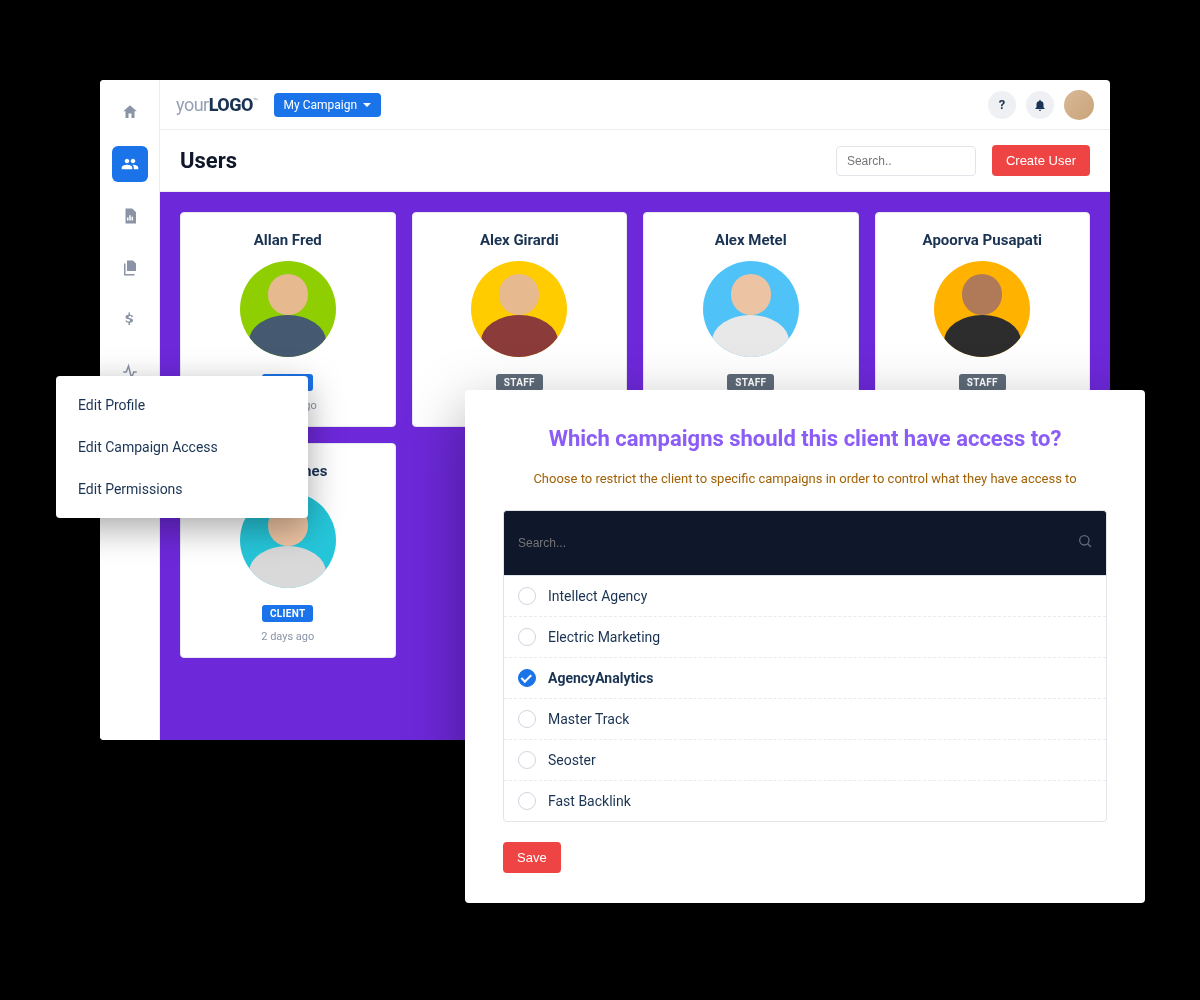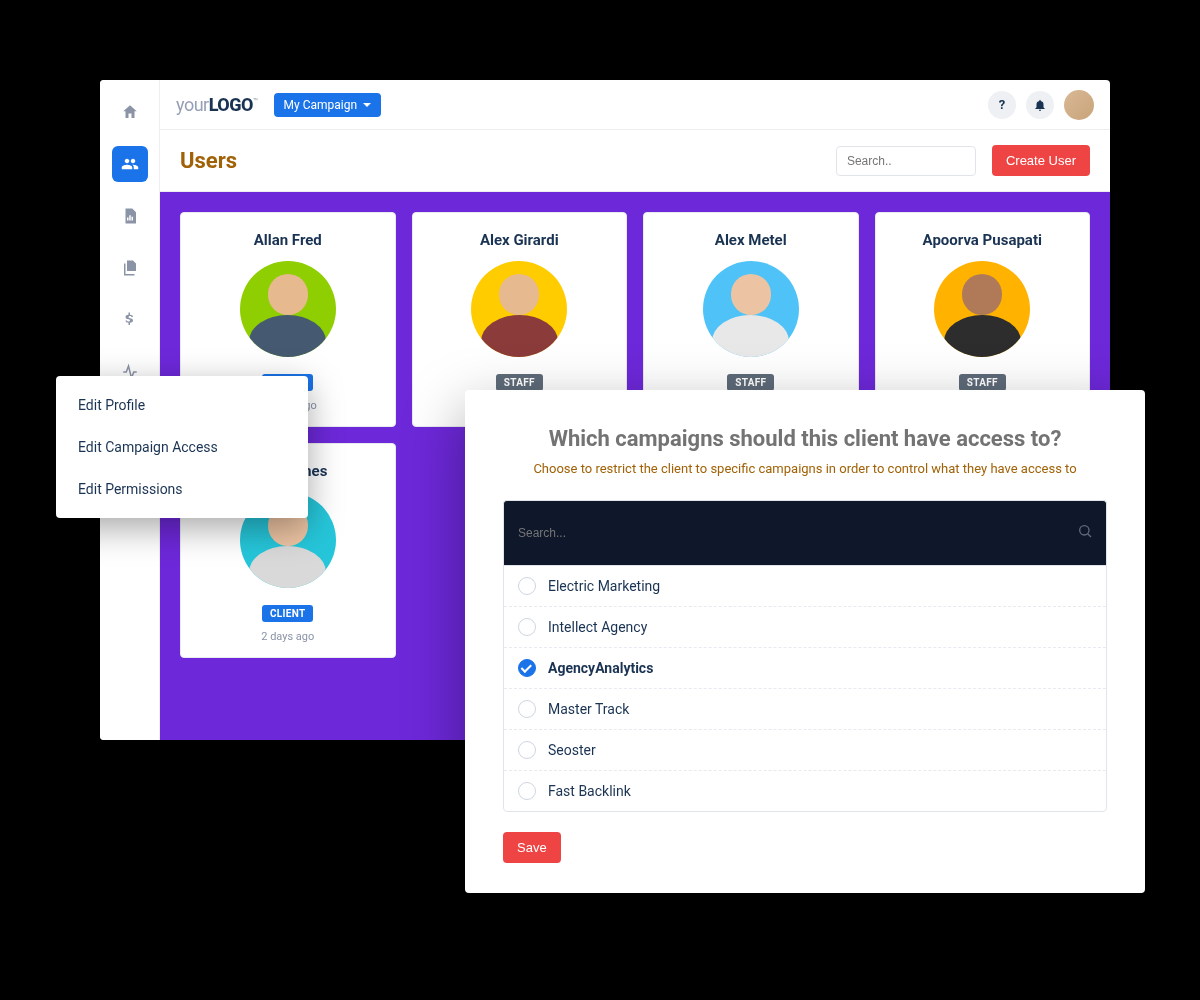--- a/index.html
+++ b/index.html
@@ -111,21 +111,21 @@
   height: 62px;
   display: flex;
   align-items: center;
   padding: 0 20px;
   gap: 12px;
   border-bottom: 1px solid #eceef0;
 }
 .page-title {
   font-size: 22px;
   font-weight: 700;
-  color: #a16207;
+  color: #0f172a;
 }
 .page-header-right { margin-left: auto; display: flex; gap: 16px; align-items: center; }
 .search-input {
   border: 1px solid #e1e5ea;
   border-radius: 4px;
   padding: 7px 10px;
   font-size: 12px;
   width: 140px;
   color: #8a94a6;
 }
@@ -219,23 +219,23 @@
   top: 390px;
   width: 680px;
   background: #fff;
   border-radius: 4px;
   box-shadow: 0 20px 60px rgba(0,0,0,0.35);
   padding: 36px 38px 30px;
 }
 .modal-title {
   font-size: 22px;
   font-weight: 700;
-  color: #737373;
+  color: #8b5cf6;
   text-align: center;
-  margin-bottom: 10px;
+  margin-bottom: 20px;
 }
 .modal-subtitle {
   font-size: 13px;
   color: #a16207;
   text-align: center;
   margin-bottom: 24px;
 }
 .modal-search {
   position: relative;
   margin-bottom: 0;
@@ -433,25 +433,25 @@
     <span class="search-icon">
       <svg width="16" height="16" viewBox="0 0 24 24" fill="none" stroke="currentColor" stroke-width="2">
           <circle cx="11" cy="11" r="7"></circle>
           <path d="M21 21l-5-5"></path>
         </svg>
     </span>
   </div>
   <div class="campaign-list" id="campaign-list">
       <div class="campaign-row">
     <span class="check "></span>
-    <span>Electric Marketing</span>
+    <span>Intellect Agency</span>
   </div>
       <div class="campaign-row">
     <span class="check "></span>
-    <span>Intellect Agency</span>
+    <span>Electric Marketing</span>
   </div>
       <div class="campaign-row selected">
     <span class="check on"></span>
     <span>AgencyAnalytics</span>
   </div>
       <div class="campaign-row">
     <span class="check "></span>
     <span>Master Track</span>
   </div>
       <div class="campaign-row">

